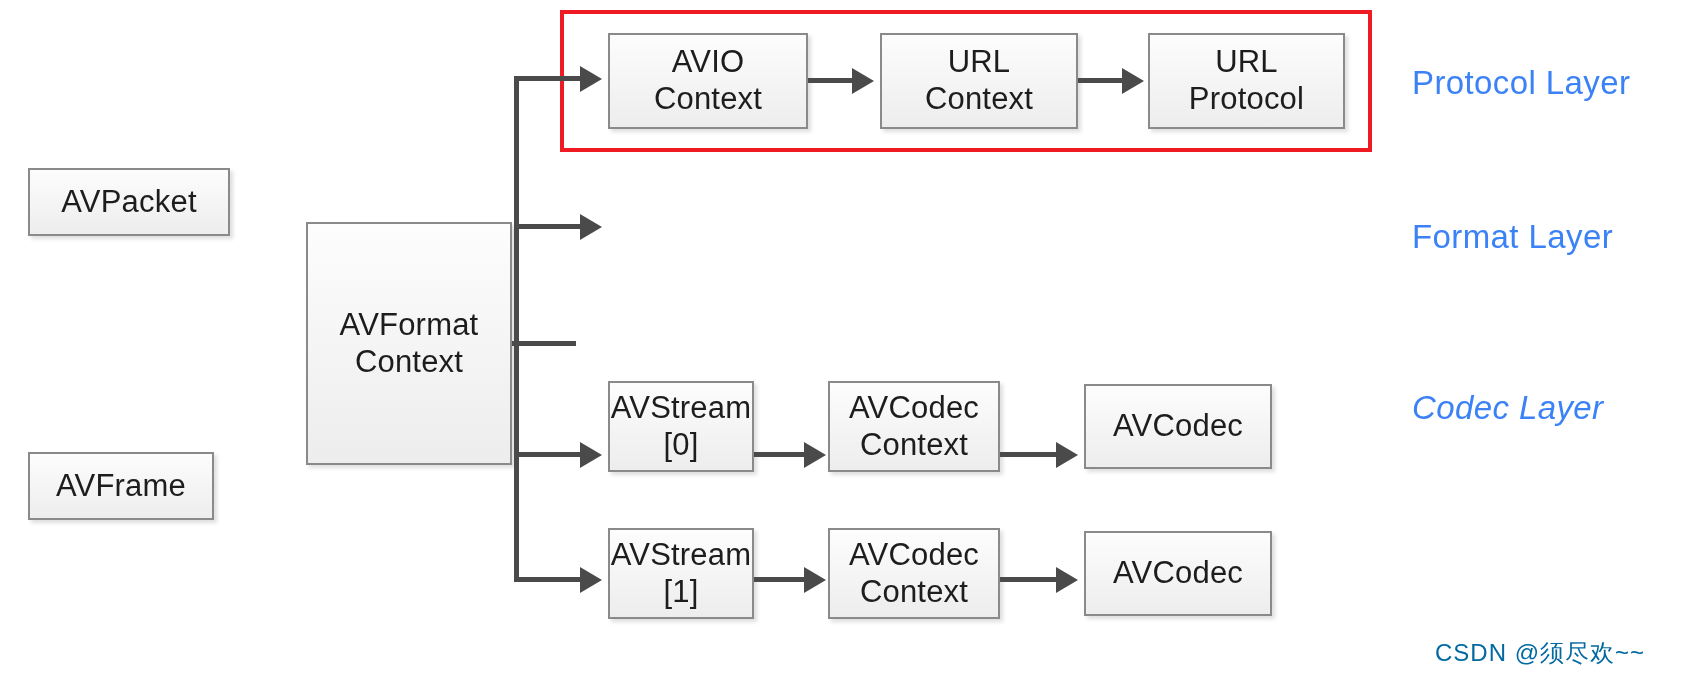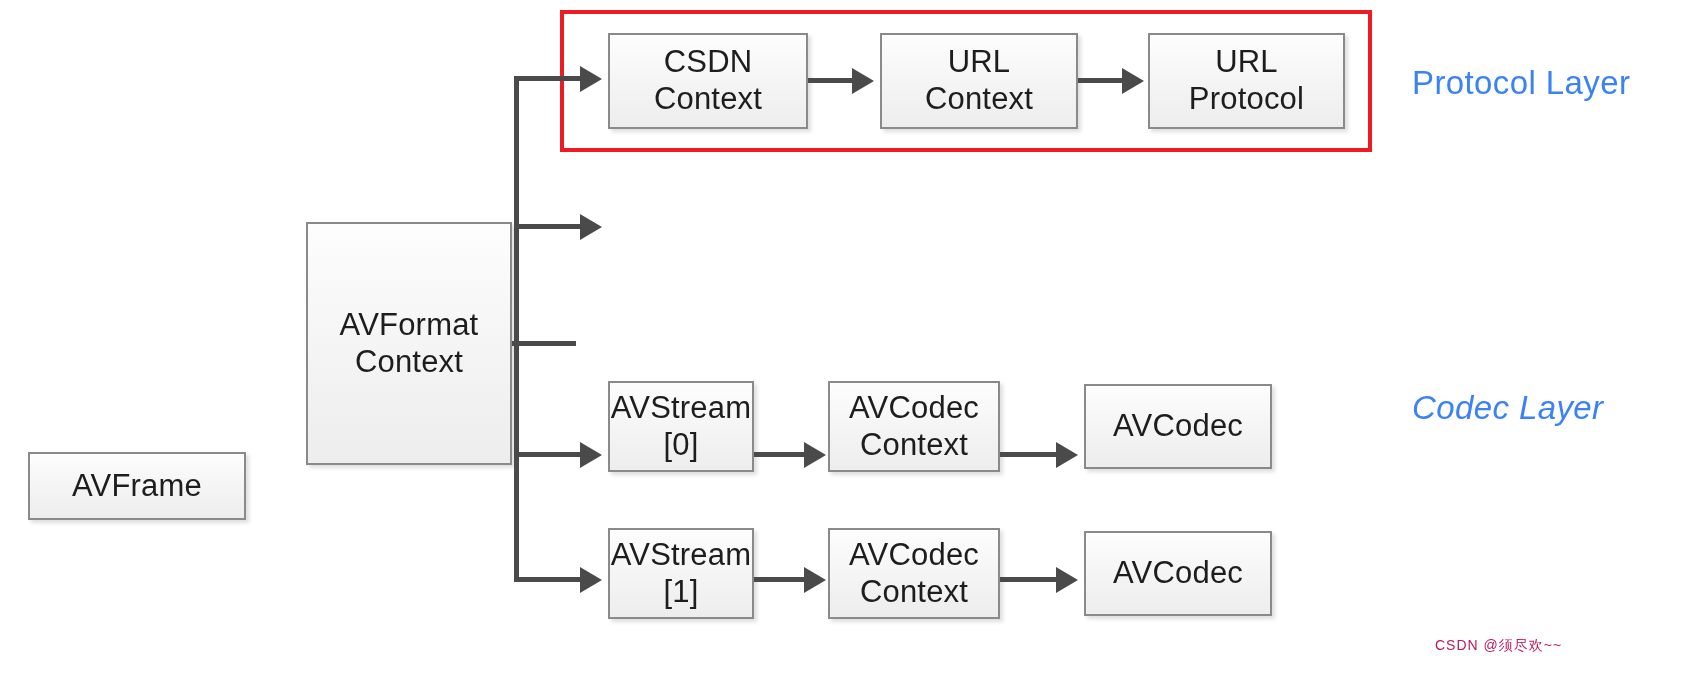--- a/index.html
+++ b/index.html
@@ -65,51 +65,54 @@
     position: absolute;
     font-size: 33px;
     color: #3b82f6;
     letter-spacing: 0.4px;
     white-space: nowrap;
   }
 
   
   .watermark {
     position: absolute;
-    font-size: 14px;
-    color: #be185d;
+    font-size: 24px;
+    color: #0369a1;
     white-space: nowrap;
     letter-spacing: 1px;
   }
 </style>
 </head>
 <body>
 
 <div id="canvas">
 
   <div class="highlight-rect" style="left:560px; top:10px; width:812px; height:142px;"></div>
 
+  <div class="node" style="left:28px; top:168px; width:202px; height:68px;">
+    <span>AVPacket</span>
+  </div>
 
-  <div class="node" style="left:28px; top:452px; width:218px; height:68px;">
+  <div class="node" style="left:28px; top:452px; width:186px; height:68px;">
     <span>AVFrame</span>
   </div>
 
   <div class="node" style="left:306px; top:222px; width:206px; height:243px;">
     <span>AVFormat
 Context</span>
   </div>
 
   <div class="hline" style="left:512px; top:341px; width:64px;"></div>
   <div class="vline" style="left:514px; top:76px; height:506px;"></div>
 
   <div class="hline" style="left:514px; top:76px; width:70px;"></div>
   <div class="arrowhead" style="left:580px; top:66px;"></div>
 
   <div class="node" style="left:608px; top:33px; width:200px; height:96px;">
-    <span>CSDN
+    <span>AVIO
 Context</span>
   </div>
 
   <div class="hline" style="left:808px; top:78px; width:50px;"></div>
   <div class="arrowhead" style="left:852px; top:68px;"></div>
 
   <div class="node" style="left:880px; top:33px; width:198px; height:96px;">
     <span>URL
 Context</span>
   </div>
@@ -166,17 +169,18 @@
   </div>
 
   <div class="hline" style="left:1000px; top:577px; width:62px;"></div>
   <div class="arrowhead" style="left:1056px; top:567px;"></div>
 
   <div class="node" style="left:1084px; top:531px; width:188px; height:85px;">
     <span>AVCodec</span>
   </div>
 
   <div class="layer-label" style="left:1412px; top:64px;">Protocol Layer</div>
+  <div class="layer-label" style="left:1412px; top:218px;">Format Layer</div>
   <div class="layer-label" style="left:1412px; top:389px;font-style:italic;">Codec Layer</div>
 
   <div class="watermark" style="left:1435px; top:637px;">CSDN @须尽欢~~</div>
 
 </div>
 
 </body></html>

